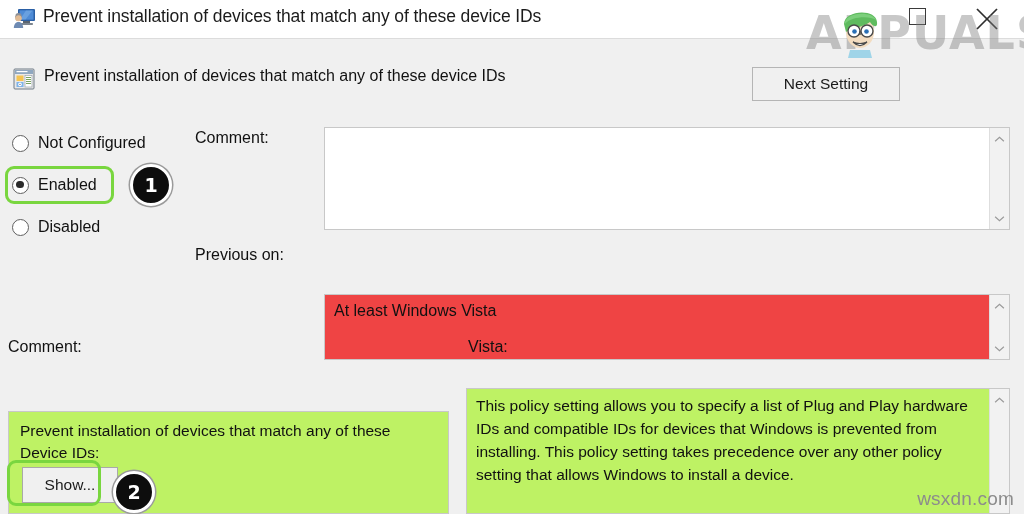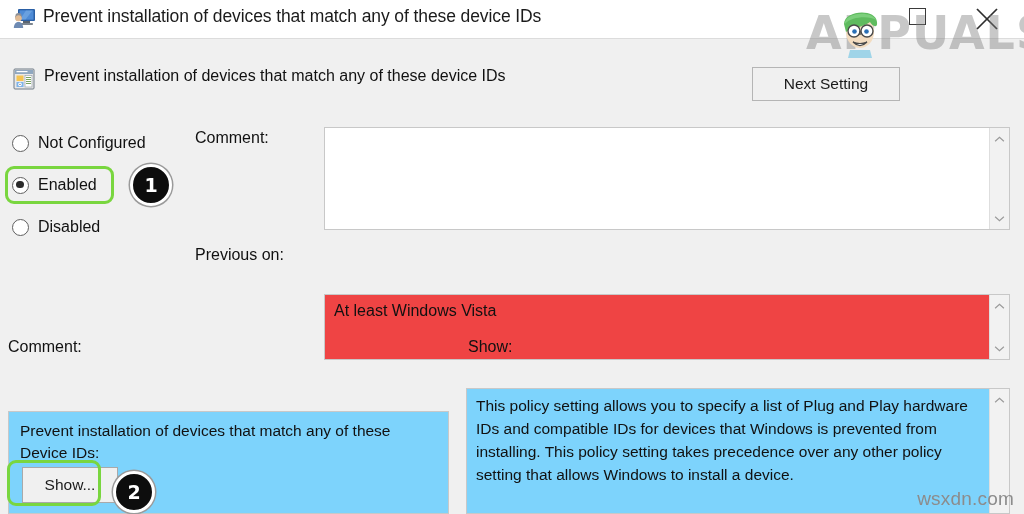--- a/index.html
+++ b/index.html
@@ -252,21 +252,21 @@
     font-size: 11px;
     font-family: "DejaVu Sans", sans-serif;
     line-height: 1;
   }
   .scroll-arrow.up { top: 2px; }
   .scroll-arrow.down { bottom: 2px; }
 
   
   .panel {
     position: absolute;
-    background: #7dd3fc;
+    background: #bef264;
     border: 1px solid #c8c8c8;
     box-sizing: border-box;
     overflow: hidden;
   }
   .panel-options {
     left: 8px; top: 411px;
     width: 441px; height: 103px;
   }
   .panel-help {
     left: 466px; top: 388px;
@@ -419,21 +419,21 @@
       </span>
       <span class="scroll-arrow down">
         <svg viewBox="0 0 12 8" width="11" height="7">
             <polyline points="1,2 6,6.5 11,2" fill="none" stroke="#9a9a9a" stroke-width="1.3"></polyline>
           </svg>
       </span>
     </div>
   </div>
 
   <div class="field-label lbl-options">Comment:</div>
-  <div class="field-label lbl-help">Show:</div>
+  <div class="field-label lbl-help">Vista:</div>
 
   <div class="panel panel-options">
     <div class="options-text">Prevent installation of devices that match any of these Device IDs:</div>
     <button class="show-btn">Show...</button>
   </div>
 
   <div class="panel panel-help">
     <div class="help-text">This policy setting allows you to specify a list of Plug and Play hardware IDs and compatible IDs for devices that Windows is prevented from installing. This policy setting takes precedence over any other policy setting that allows Windows to install a device.</div>
     <div class="scroll">
       <span class="scroll-arrow up">

